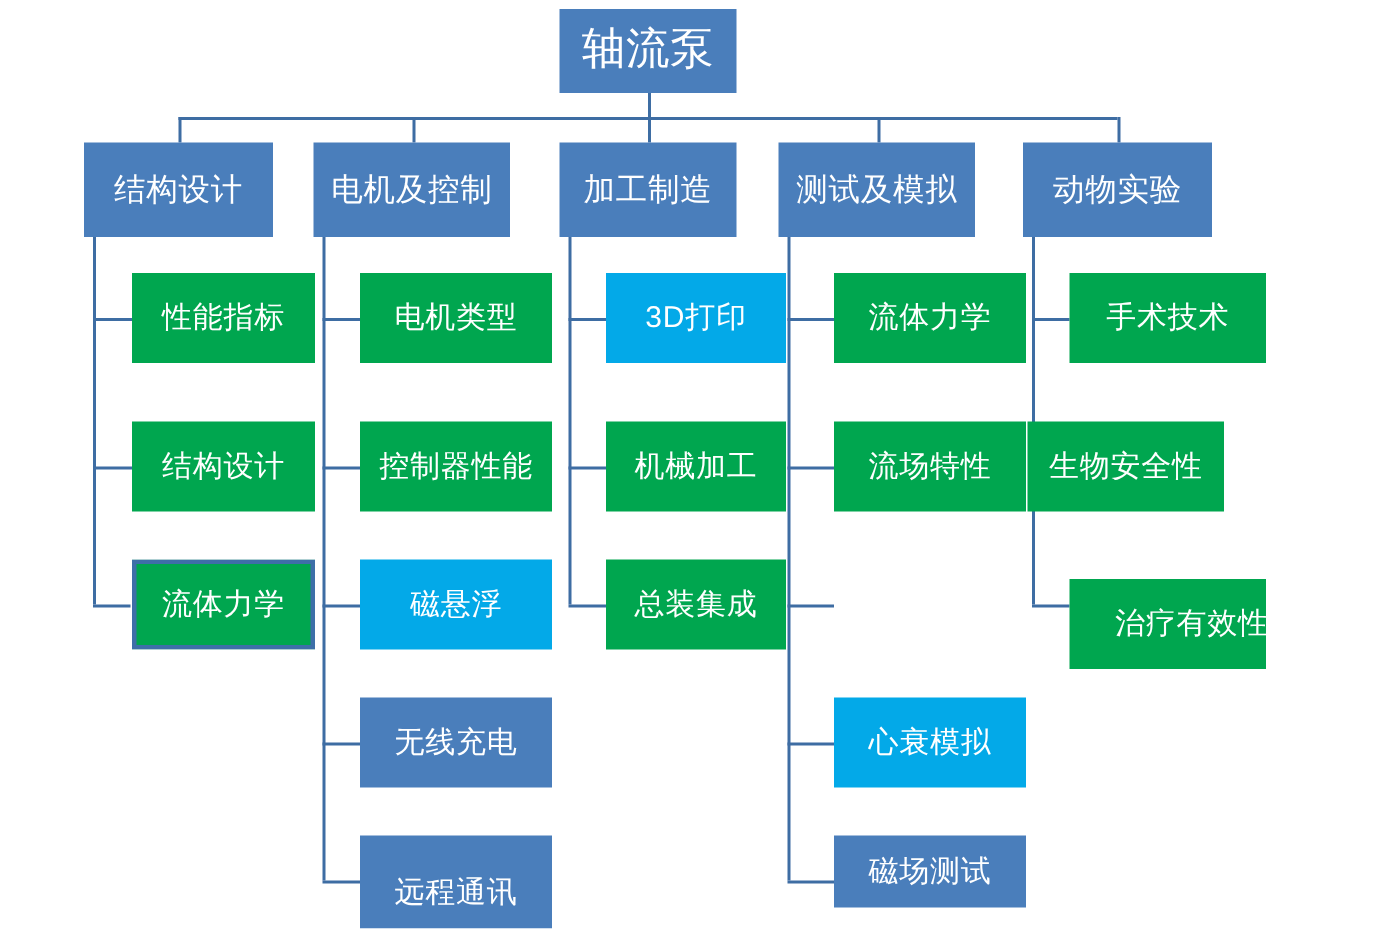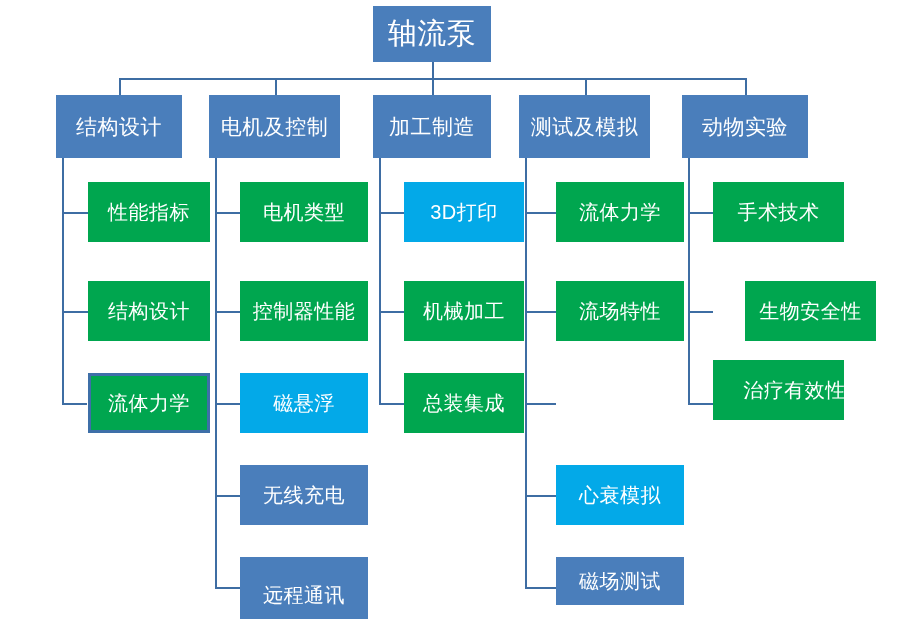--- a/index.html
+++ b/index.html
@@ -110,16 +110,16 @@
     <div class="conn h" style="left: 525px; top: 495px; width: 31px;"></div>
     <div class="node leaf c-cyan" style="left: 556px; top: 465px; width: 128px; height: 60px;">心衰模拟</div>
     <div class="conn h" style="left: 525px; top: 587px; width: 31px;"></div>
     <div class="node leaf c-blue" style="left: 556px; top: 557px; width: 128px; height: 48px;">磁场测试</div>
     <div class="conn v" style="left: 745px; top: 78px; height: 17px;"></div>
     <div class="node lvl2" style="left: 682px; top: 95px; width: 126px; height: 63px;">动物实验</div>
     <div class="conn v" style="left: 688px; top: 158px; height: 245px;"></div>
     <div class="conn h" style="left: 688px; top: 212px; width: 25px;"></div>
     <div class="node leaf c-green" style="left: 713px; top: 182px; width: 131px; height: 60px;">手术技术</div>
     <div class="conn h" style="left: 688px; top: 311px; width: 25px;"></div>
-    <div class="node leaf c-green" style="left: 745px; top: 281px; width: 131px; height: 60px;">生物安全性</div>
+    <div class="node leaf c-green" style="left: 685px; top: 281px; width: 131px; height: 60px;">生物安全性</div>
     <div class="conn h" style="left: 688px; top: 403px; width: 25px;"></div>
-    <div class="node leaf c-green" style="left: 713px; top: 360px; width: 131px; height: 60px; padding-left: 32px;">治疗有效性</div>
+    <div class="node leaf c-green" style="left: 713px; top: 386px; width: 131px; height: 60px; padding-left: 32px;">治疗有效性</div>
   </div>
 
 </body></html>

